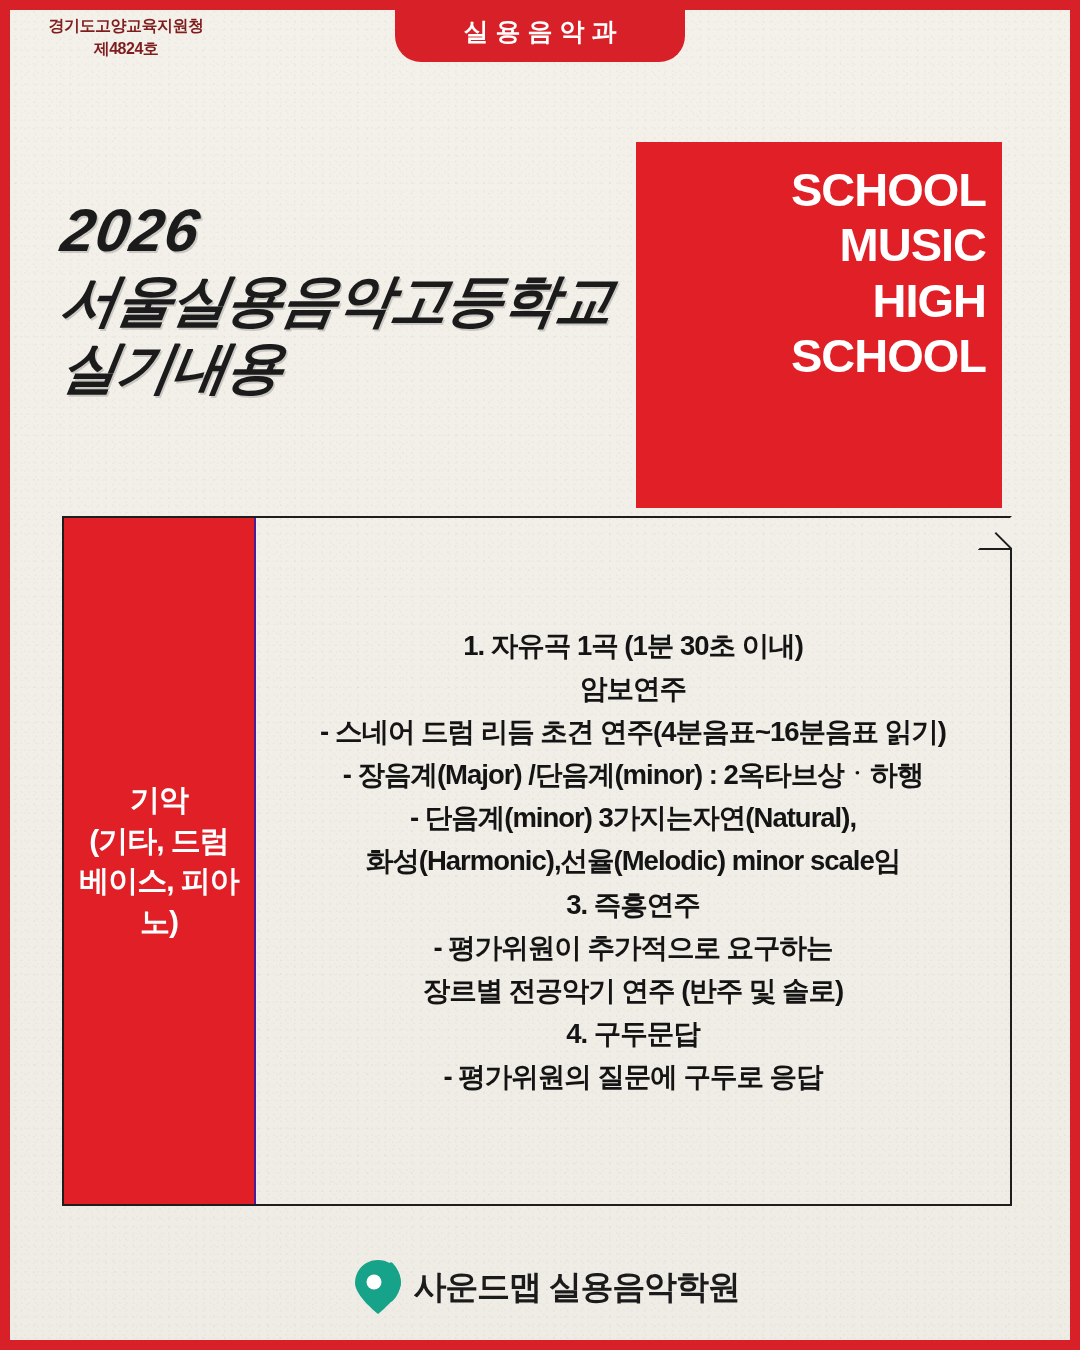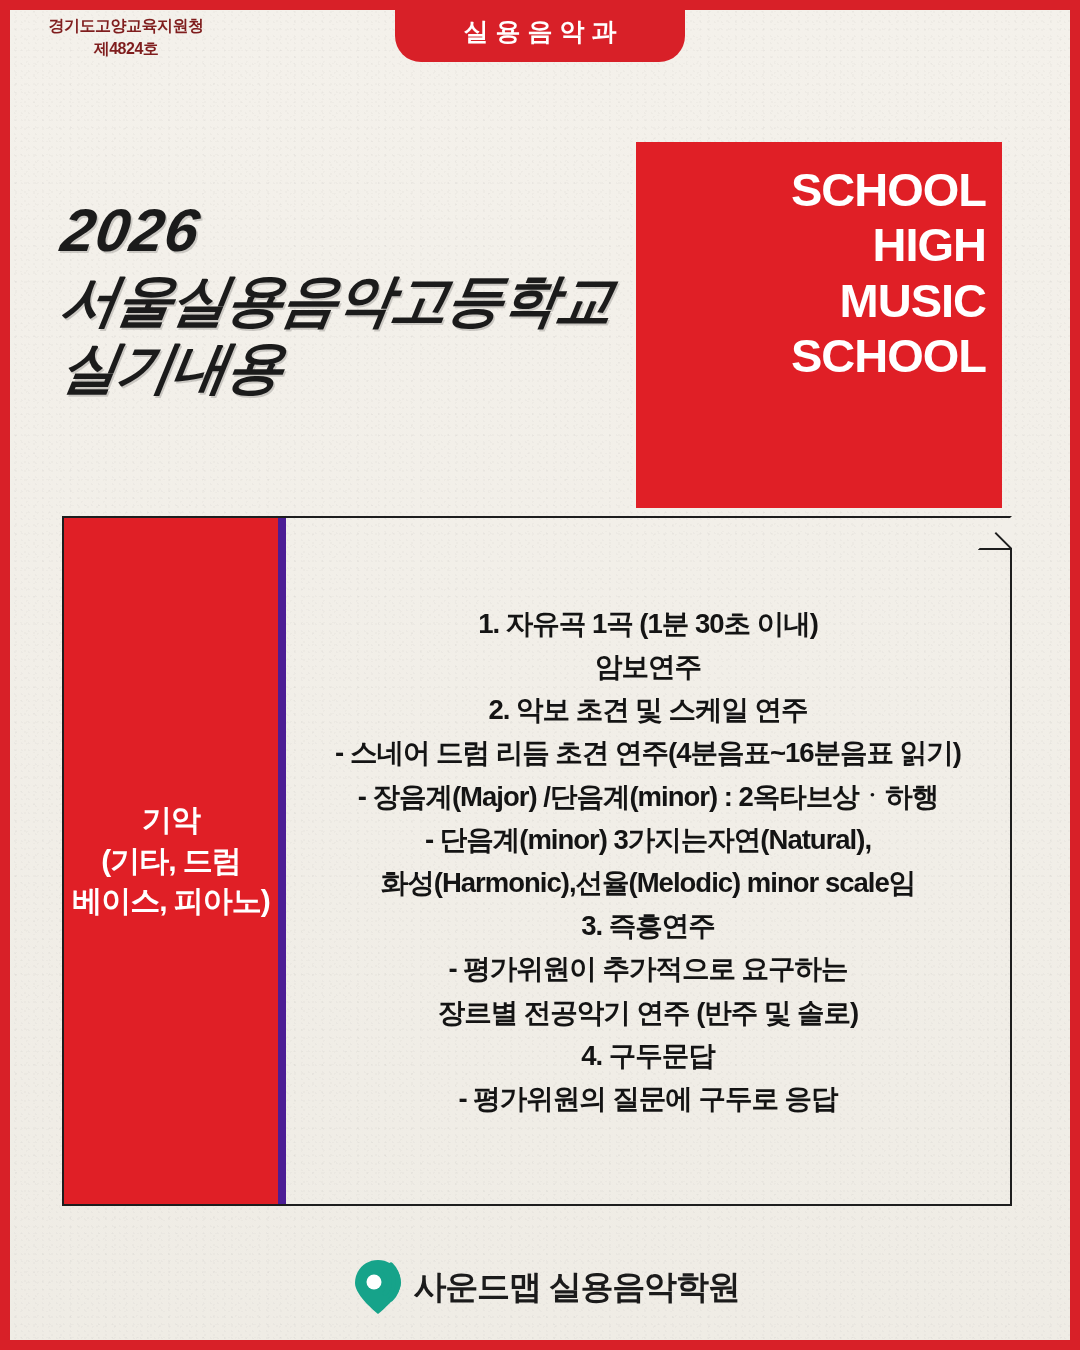--- a/index.html
+++ b/index.html
@@ -144,23 +144,23 @@
     position: absolute;
     left: 62px;
     top: 516px;
     width: 950px;
     height: 690px;
     display: flex;
     border: 2px solid #1d1d1d;
     background: transparent;
   }
   .card-left {
-    width: 222px;
+    width: 192px;
     background: #e01f26;
-    border-right: 8px solid #4c1d95;
+    border-right: 2px solid #4c1d95;
     display: flex;
     align-items: center;
     justify-content: center;
   }
   .card-left-text {
     color: #fff;
     font-size: 30px;
     font-weight: 800;
     line-height: 1.35;
     text-align: center;
@@ -253,38 +253,37 @@
 
 <div class="headline">
   <div class="headline-line l1">2026</div>
   <div class="headline-line l2">서울실용음악고등학교</div>
   <div class="headline-line l3">실기내용</div>
 </div>
 
 <div class="logo-box">
   <div class="logo-text">
     <div>SCHOOL</div>
+    <div>MUSIC</div>
     <div>HIGH</div>
-    <div>MUSIC</div>
     <div>SCHOOL</div>
   </div>
 </div>
 
 <div class="content-card">
   <div class="card-left">
     <div class="card-left-text">기악
 (기타, 드럼
 베이스, 피아노)</div>
   </div>
   <div class="card-right">
     <div class="corner-fold"></div>
     <div id="spec-list">
         <div class="spec-line">1. 자유곡 1곡 (1분 30초 이내)</div>
         <div class="spec-line">암보연주</div>
-        <div class="spec-line">2. 악보 초견 및 스케일 연주</div>
         <div class="spec-line">- 스네어 드럼 리듬 초견 연주(4분음표~16분음표 읽기)</div>
         <div class="spec-line">- 장음계(Major) /단음계(minor) : 2옥타브상ㆍ하행</div>
         <div class="spec-line">- 단음계(minor) 3가지는자연(Natural),</div>
         <div class="spec-line">화성(Harmonic),선율(Melodic) minor scale임</div>
         <div class="spec-line">3. 즉흥연주</div>
         <div class="spec-line">- 평가위원이 추가적으로 요구하는</div>
         <div class="spec-line">장르별 전공악기 연주 (반주 및 솔로)</div>
         <div class="spec-line">4. 구두문답</div>
         <div class="spec-line">- 평가위원의 질문에 구두로 응답</div>
       </div>

